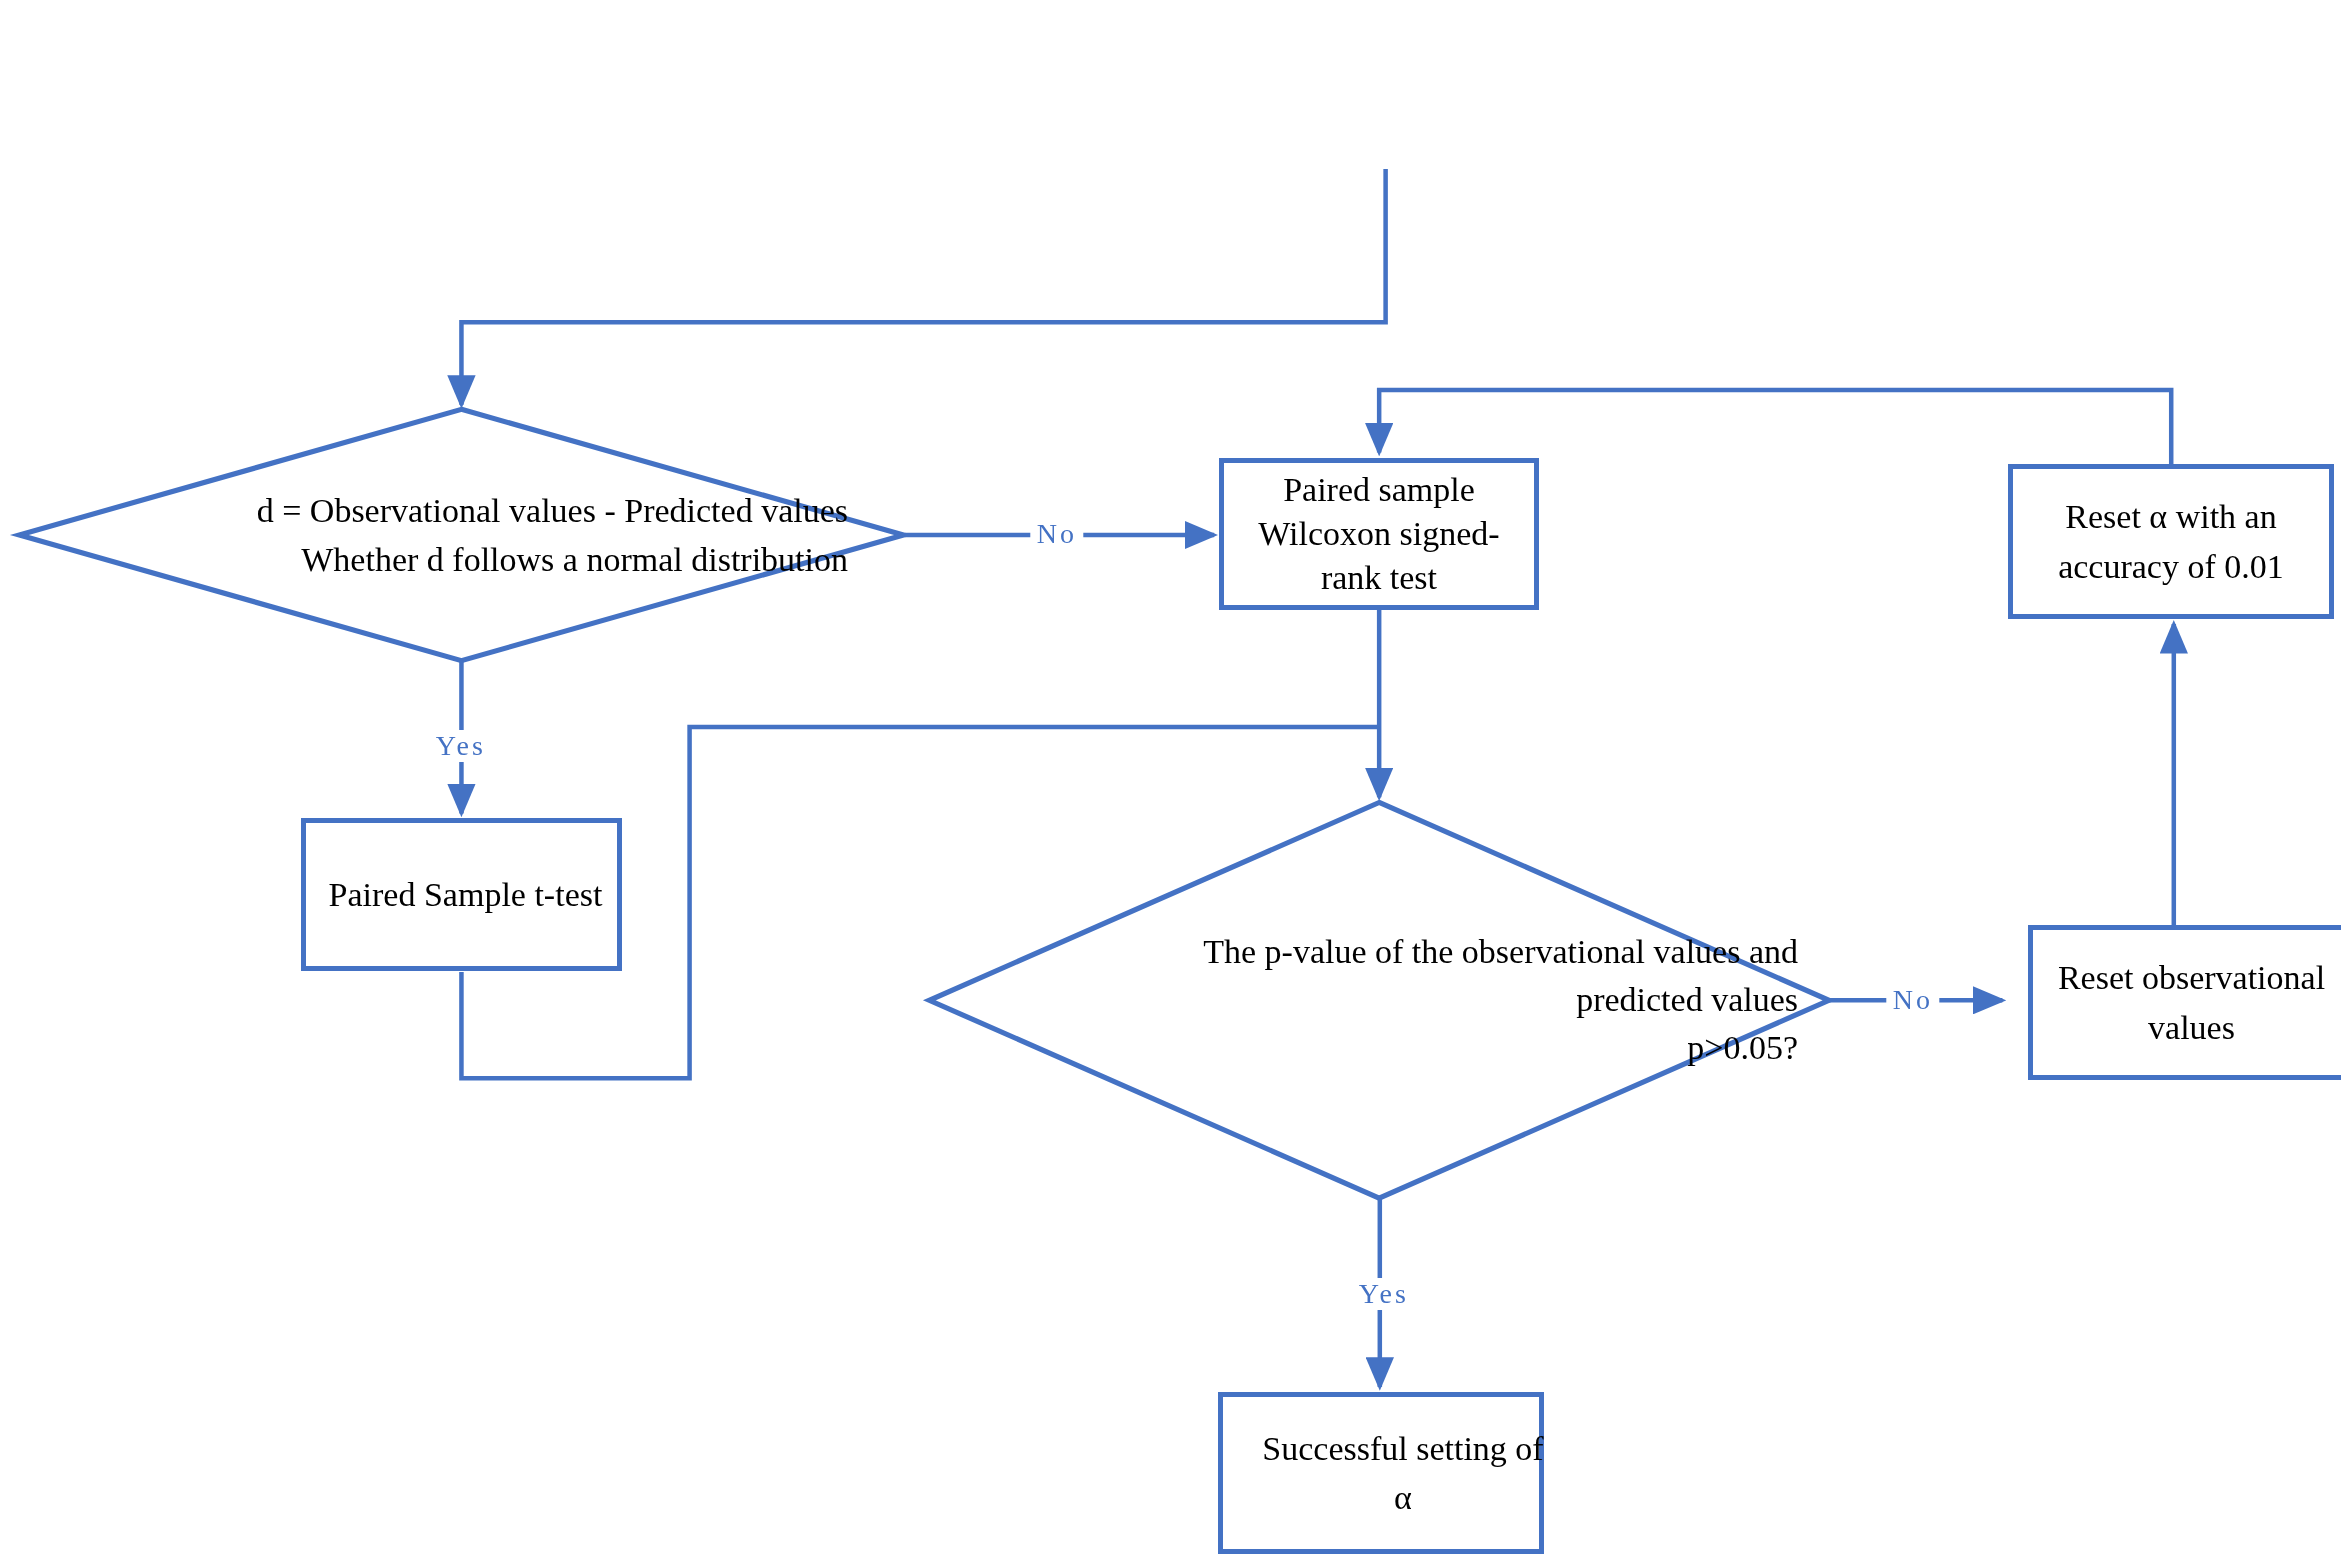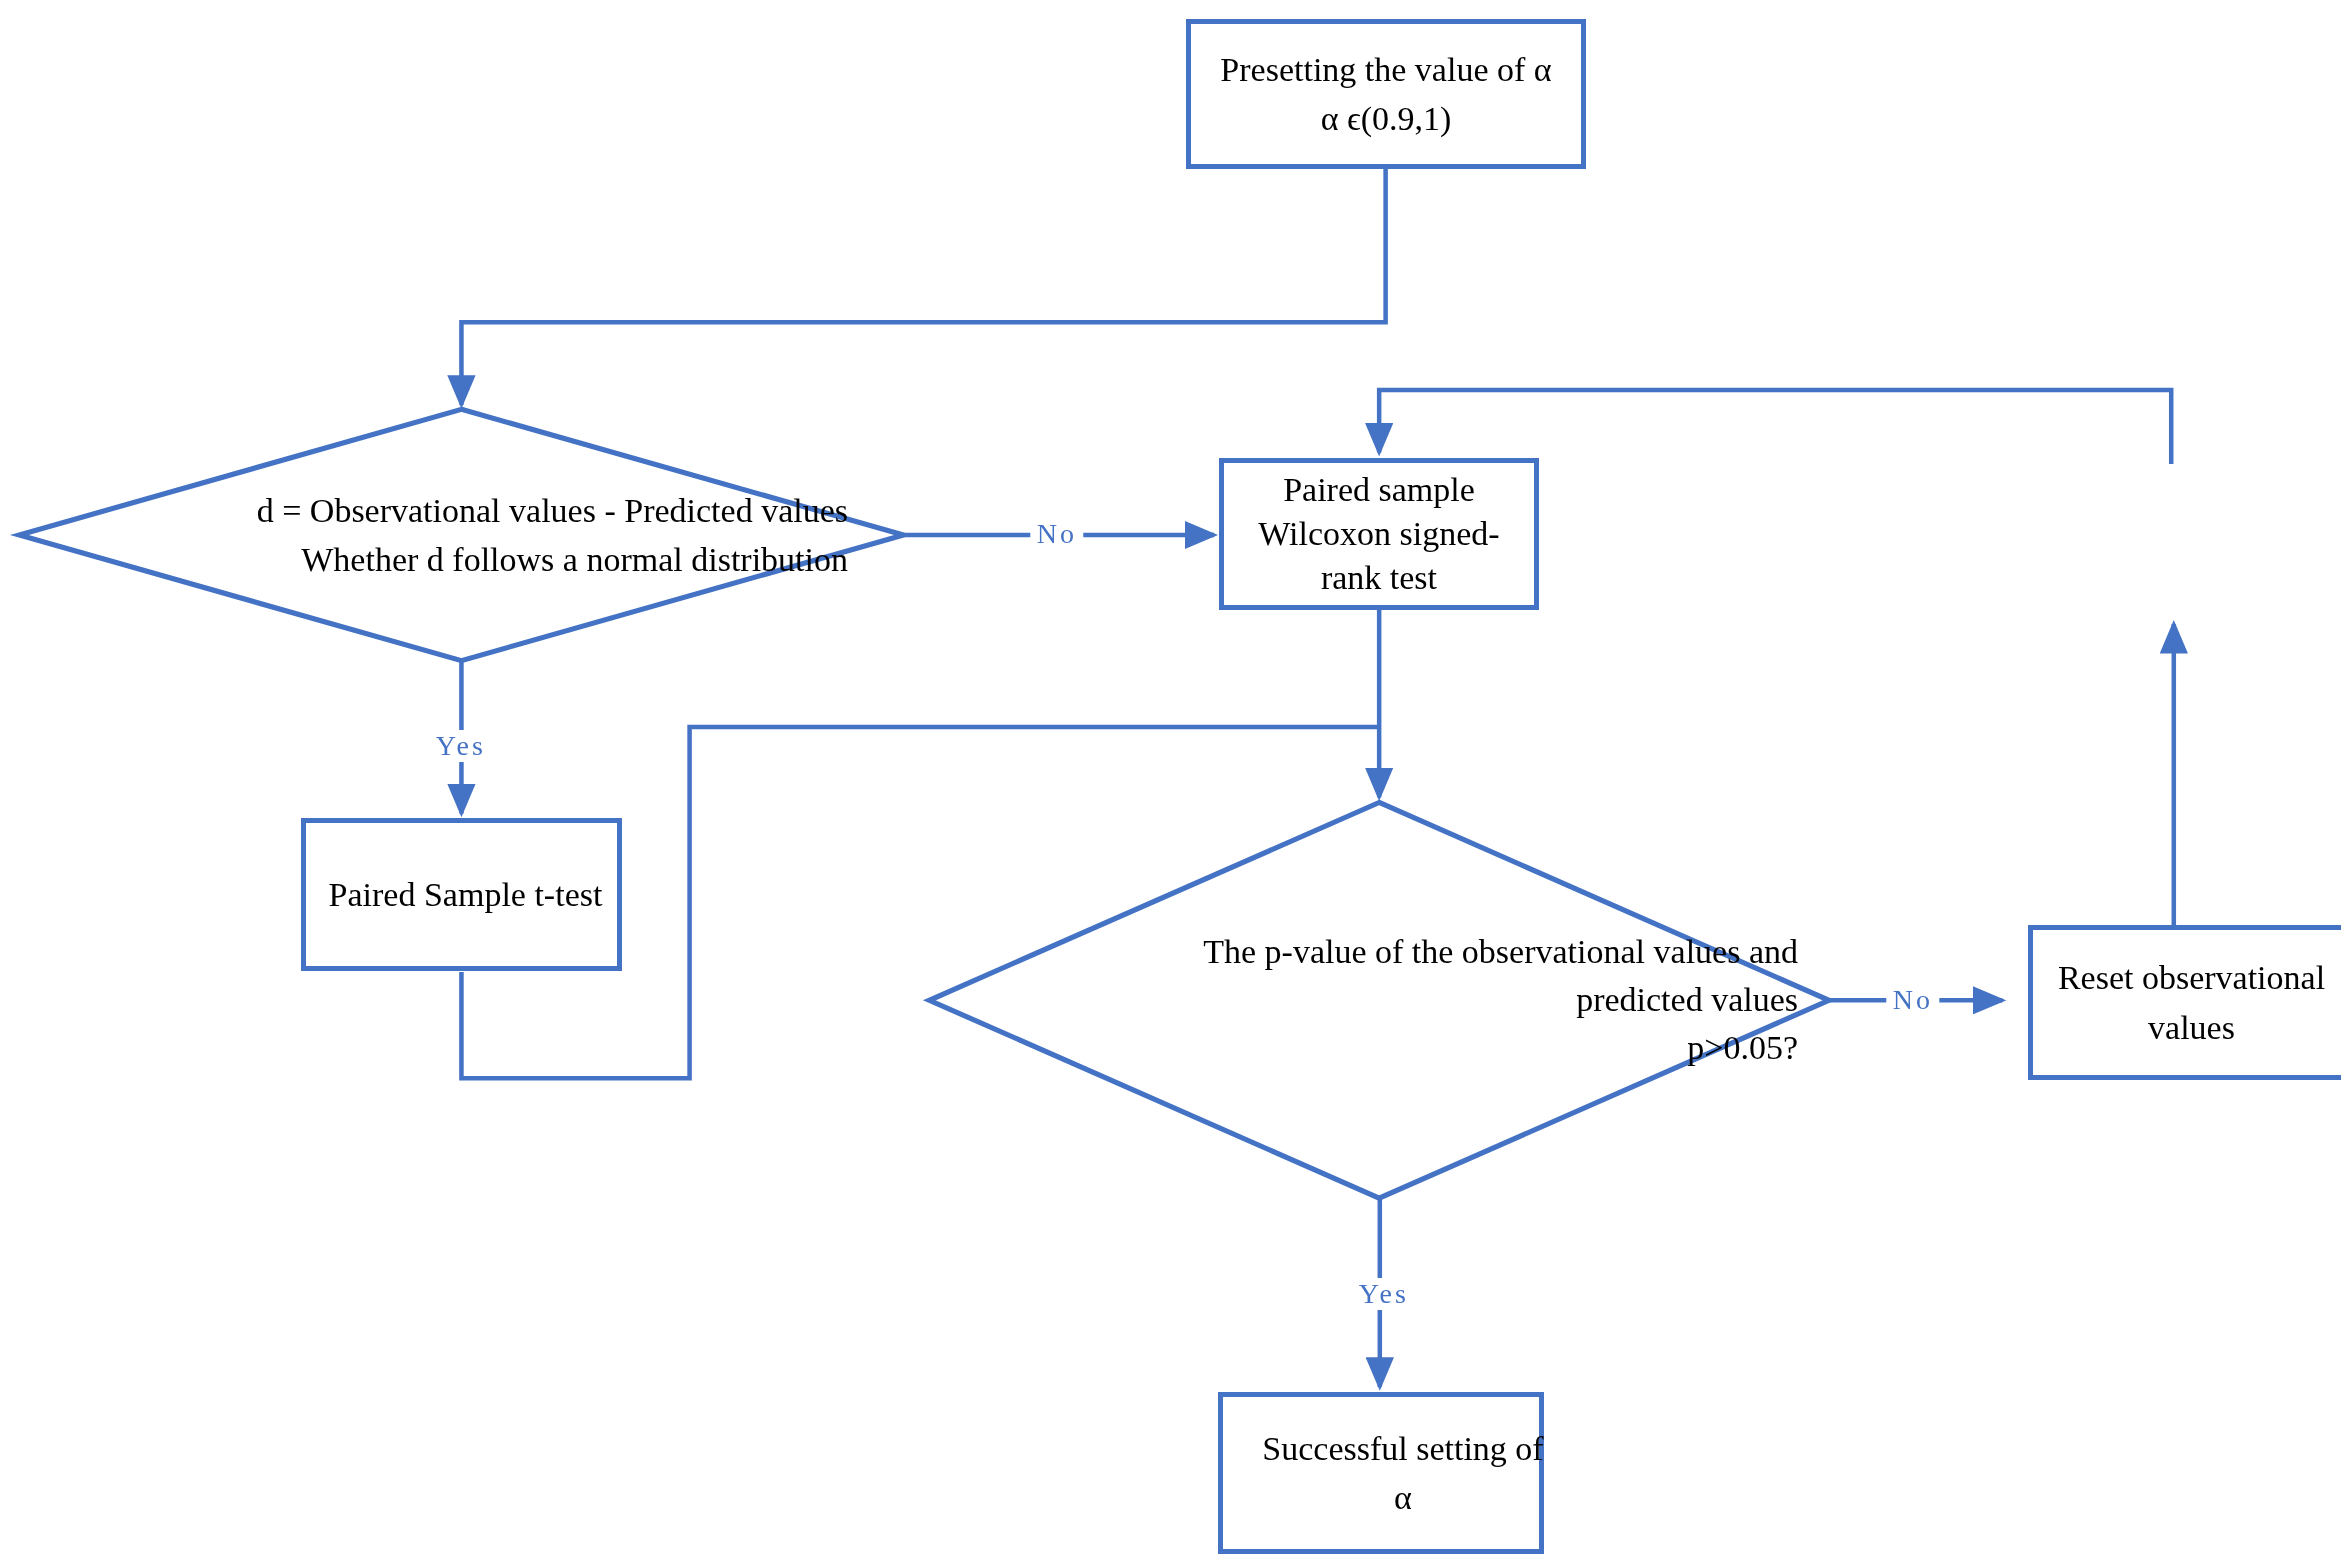--- a/index.html
+++ b/index.html
@@ -49,31 +49,31 @@
     <polyline points="1404,830 1884,830" fill="none" stroke="#4472C4" stroke-width="7" marker-end="url(#arrow)"></polyline>
     <polyline points="716,1025 716,1262" fill="none" stroke="#4472C4" stroke-width="7" marker-end="url(#arrow)"></polyline>
     <polyline points="716,1508 716,1673 1070,1673 1070,1128 2140,1128" fill="none" stroke="#4472C4" stroke-width="7"></polyline>
     <polyline points="2140,946 2140,1237" fill="none" stroke="#4472C4" stroke-width="7" marker-end="url(#arrow)"></polyline>
     <polyline points="2141,1859 2141,2152" fill="none" stroke="#4472C4" stroke-width="7" marker-end="url(#arrow)"></polyline>
     <polyline points="2838,1552 3107,1552" fill="none" stroke="#4472C4" stroke-width="7" marker-end="url(#arrow)"></polyline>
     <polyline points="3373,1435 3373,968" fill="none" stroke="#4472C4" stroke-width="7" marker-end="url(#arrow)"></polyline>
     <polyline points="3369,720 3369,605 2140,605 2140,702" fill="none" stroke="#4472C4" stroke-width="7" marker-end="url(#arrow)"></polyline>
   </svg>
 
-  <div class="node" style="left:1186px; top:19.3px; width:400px; height:150px;">
-    <span class="tline">Presetting the value of  α</span>
-    <span class="tline">α ϵ(0.9,1)</span>
-  </div>
 
   <div class="node" style="left:1219px; top:458px; width:320px; height:152px; line-height:1.3;text-align:right;">
     <span class="tline">Paired sample</span>
     <span class="tline">Wilcoxon signed-</span>
     <span class="tline">rank test</span>
   </div>
 
+  <div class="node" style="left:2008px; top:464px; width:326px; height:155px;">
+    <span class="tline">Reset  α  with an</span>
+    <span class="tline">accuracy of 0.01</span>
+  </div>
 
   <div class="node" style="left:301px; top:818px; width:321px; height:153px;padding-left:8px;">
     <span class="tline">Paired Sample t-test</span>
   </div>
 
   <div class="node" style="left:2008px; top:925px; width:327px; height:155px;margin-left:20px;">
     <span class="tline">Reset observational</span>
     <span class="tline">values</span>
   </div>
 

